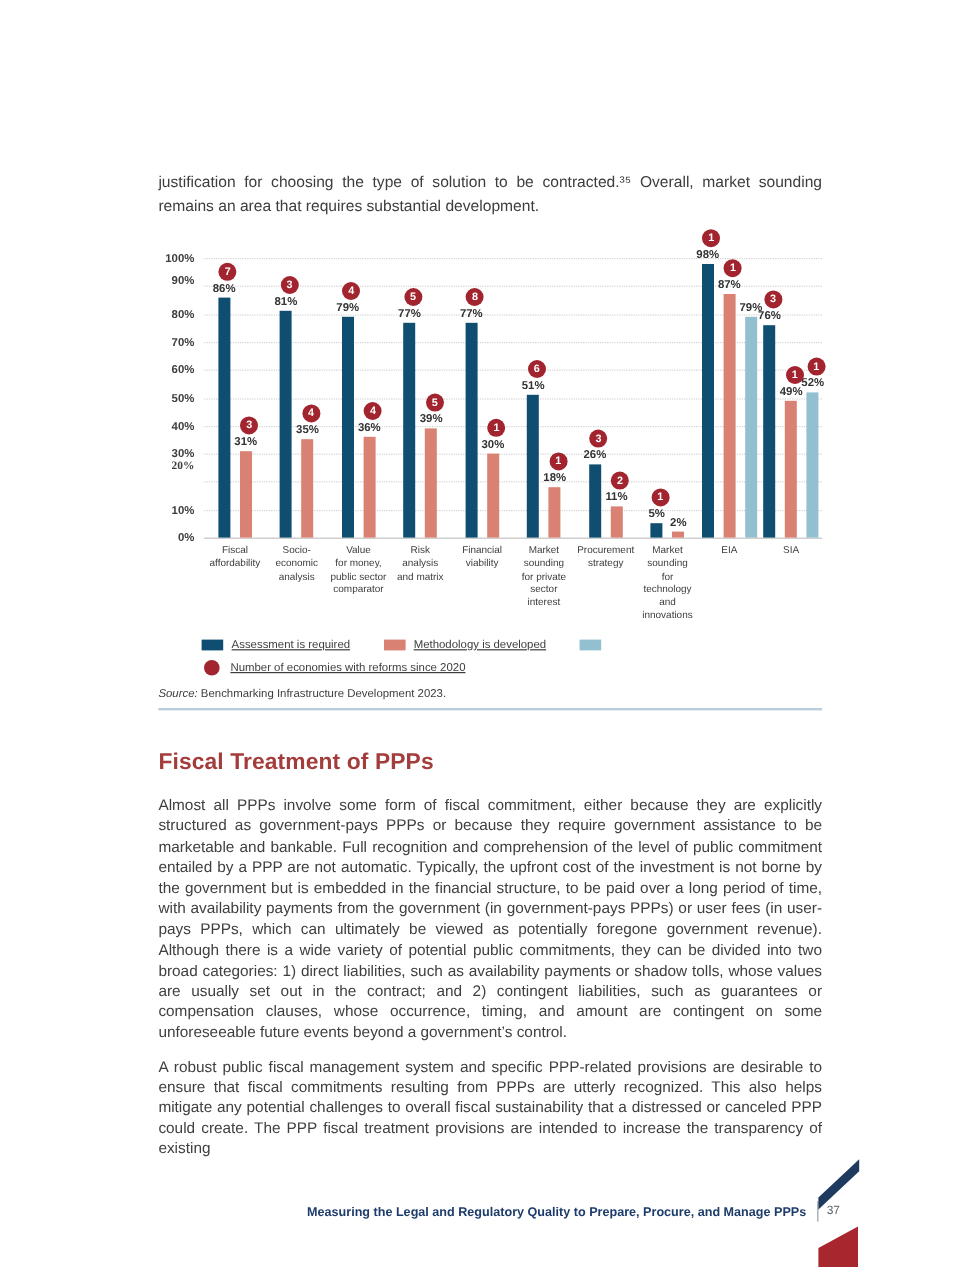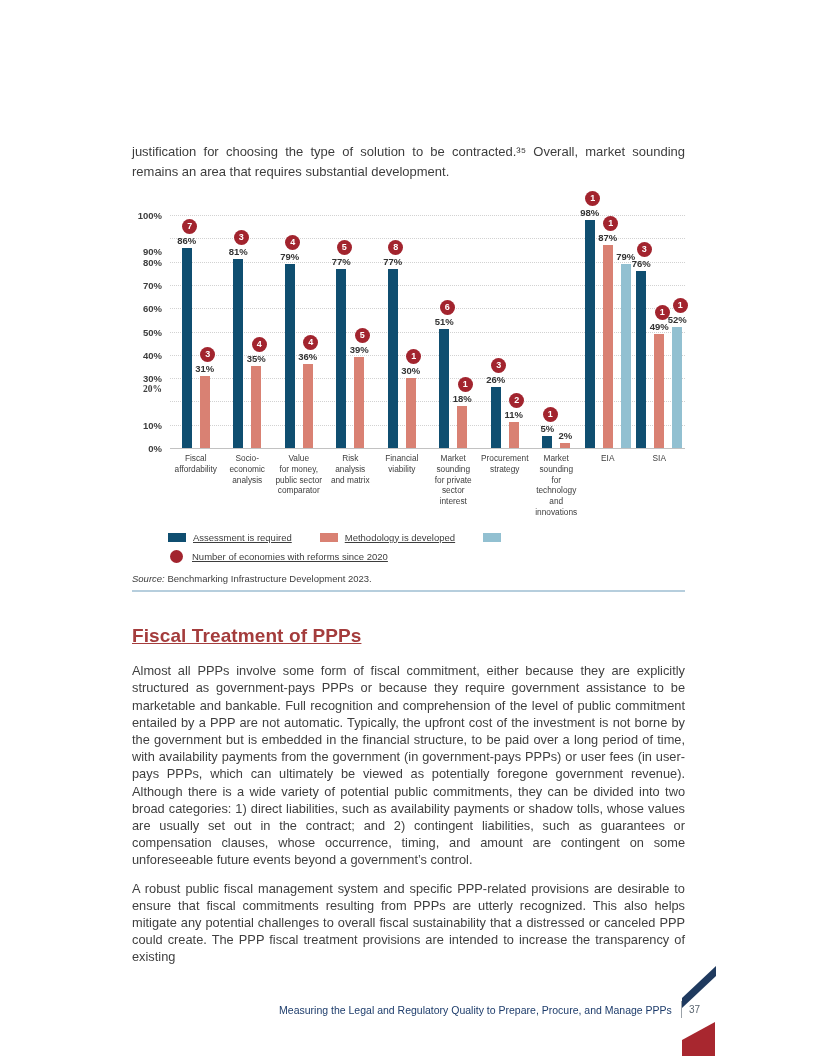--- a/index.html
+++ b/index.html
@@ -35,46 +35,46 @@
   .legend-row { display:flex; align-items:center; }
   .legend-row + .legend-row { margin-top:7px; }
   .legend-item { display:flex; align-items:center; margin-right:28px; }
   .swatch { width:18px; height:9px; margin-right:7px; flex:0 0 auto; }
   .legend-dot { width:13px; height:13px; border-radius:50%; background:#a2242e; margin-right:9px; margin-left:2px; flex:0 0 auto; }
 
   .source-block { margin-top:10px; font-size:9.5px; line-height:11.5px; color:#3d3d3d; }
   .source-block .lbl { font-style:italic; }
   .fig-rule { margin-top:6px; border-top:2px solid #b6cedd; }
 
-  .section-heading { margin-top:33px; font-size:19px; font-weight:700; color:#a43c3c; letter-spacing:0.1px;text-decoration:underline; }
+  .section-heading { margin-top:33px; font-size:19px; font-weight:700; color:#a43c3c; letter-spacing:0.1px; }
 
   .body-para { margin-top:15px; font-size:12.8px; line-height:17.2px; color:#3f3f3f; text-align:justify; }
   .body-para + .body-para { margin-top:11px; }
 
   
   .footer-row { position:absolute; left:132px; top:1001px; width:568px; display:flex;
     justify-content:flex-end; align-items:center; }
-  .footer-title { font-size:10.5px; font-weight:normal; color:#1d3c6b; white-space:nowrap;padding-left:40px; }
+  .footer-title { font-size:10.5px; font-weight:bold; color:#1d3c6b; white-space:nowrap;padding-left:40px; }
   .footer-divider { width:0; height:17px; border-left:1px solid #9aa1a8; margin-left:9px; }
   .footer-page-num { font-size:10px; color:#5a6570; margin-left:7px; }
   #footer-deco { position:absolute; left:672px; top:960px; }
 </style>
 </head>
 <body>
 
 <div id="page">
   <div id="content">
 
     <p class="intro">justification for choosing the type of solution to be contracted.³⁵ Overall, market sounding remains an area that requires substantial development.</p>
 
 
     <div class="chart-area">
       <div class="y-axis" id="y-axis">
           <span style="top: -5px;">100%</span>
-          <span style="top: 31px;">90%</span>
+          <span style="top: 14px;">90%</span>
           <span style="top: 41.6px;">80%</span>
           <span style="top: 64.9px;">70%</span>
           <span style="top: 88.2px;">60%</span>
           <span style="top: 111.5px;">50%</span>
           <span style="top: 134.8px;">40%</span>
           <span style="top: 158.1px;">30%</span>
           <span style="top: 169px; font-family: Liberation Serif, serif;">20%</span>
           <span style="top: 204.7px;">10%</span>
           <span style="top: 228px;">0%</span>
         </div>

